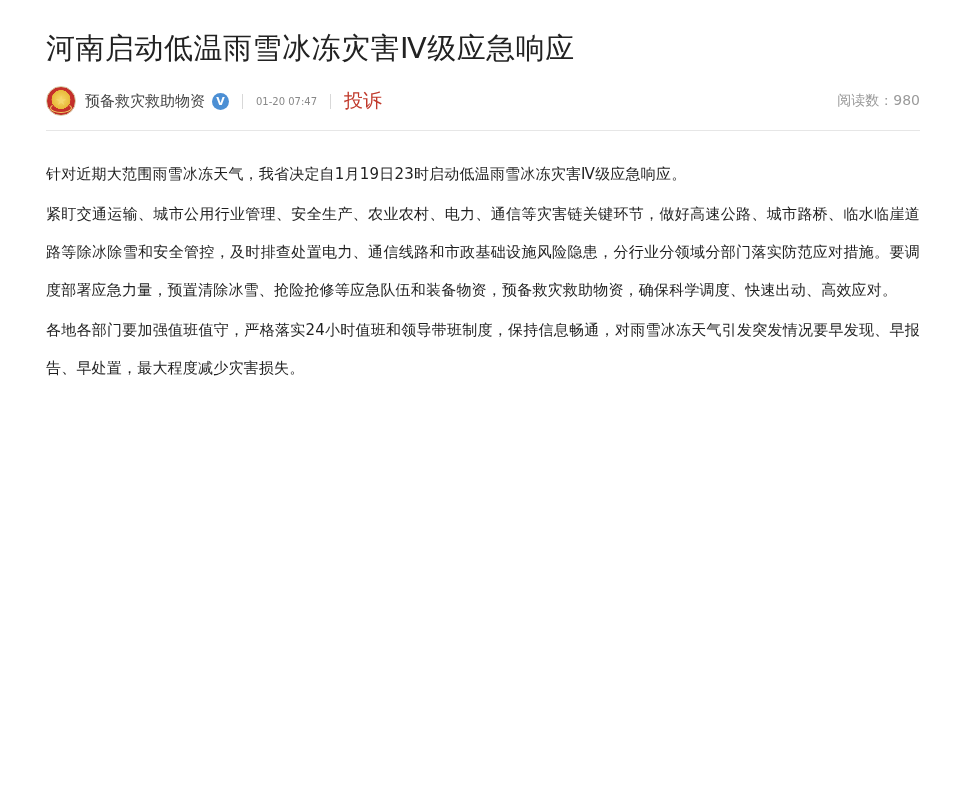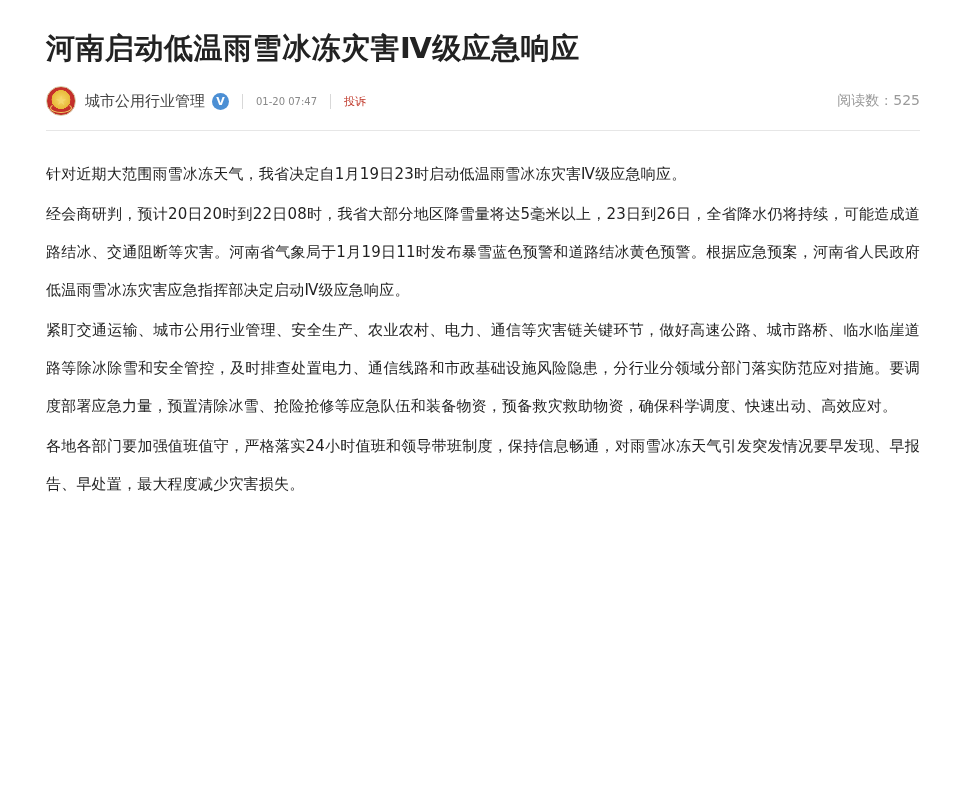--- a/index.html
+++ b/index.html
@@ -16,21 +16,21 @@
   }
   .page {
     width: 966px;
     height: 804px;
     box-sizing: border-box;
     padding: 0 46px;
     position: relative;
   }
   .article-title {
     font-size: 29px;
-    font-weight: bold;
+    font-weight: normal;
     color: #222222;
     letter-spacing: 0.5px;
     line-height: 40px;
     margin: 0;
     padding-top: 28px;
     padding-bottom: 6px;
     white-space: nowrap;
   }
   .meta-bar {
     display: flex;
@@ -92,21 +92,21 @@
     height: 15px;
     background: #d8d8d8;
     margin: 0 13px 0 0;
   }
   .publish-time {
     font-size: 10px;
     color: #888888;
     margin-right: 13px;
   }
   .report-link {
-    font-size: 11px;
+    font-size: 19px;
     color: #c0392b;
     cursor: pointer;
   }
   .read-count {
     position: absolute;
     right: 0;
     top: 50%;
     transform: translateY(-50%);
     font-size: 14px;
     color: #9a9a9a;
@@ -134,31 +134,30 @@
 
 <div class="page">
 
   <h1 class="article-title">河南启动低温雨雪冰冻灾害Ⅳ级应急响应</h1>
 
   <div class="meta-bar">
     <div class="emblem">
       <span class="star">★</span>
       <span class="ring"></span>
     </div>
-    <span class="source-name">城市公用行业管理</span>
+    <span class="source-name">预备救灾救助物资</span>
     <span class="verified-badge">V</span>
     <span class="sep"></span>
     <span class="publish-time">01-20 07:47</span>
     <span class="sep"></span>
     <span class="report-link">投诉</span>
-    <span class="read-count">阅读数：525</span>
+    <span class="read-count">阅读数：980</span>
   </div>
 
   <div class="divider"></div>
 
   <div class="body-text">
     <p>针对近期大范围雨雪冰冻天气，我省决定自1月19日23时启动低温雨雪冰冻灾害Ⅳ级应急响应。</p>
-    <p>经会商研判，预计20日20时到22日08时，我省大部分地区降雪量将达5毫米以上，23日到26日，全省降水仍将持续，可能造成道路结冰、交通阻断等灾害。河南省气象局于1月19日11时发布暴雪蓝色预警和道路结冰黄色预警。根据应急预案，河南省人民政府低温雨雪冰冻灾害应急指挥部决定启动Ⅳ级应急响应。</p>
     <p>紧盯交通运输、城市公用行业管理、安全生产、农业农村、电力、通信等灾害链关键环节，做好高速公路、城市路桥、临水临崖道路等除冰除雪和安全管控，及时排查处置电力、通信线路和市政基础设施风险隐患，分行业分领域分部门落实防范应对措施。要调度部署应急力量，预置清除冰雪、抢险抢修等应急队伍和装备物资，预备救灾救助物资，确保科学调度、快速出动、高效应对。</p>
     <p>各地各部门要加强值班值守，严格落实24小时值班和领导带班制度，保持信息畅通，对雨雪冰冻天气引发突发情况要早发现、早报告、早处置，最大程度减少灾害损失。</p>
   </div>
 
 </div>
 
 </body></html>

